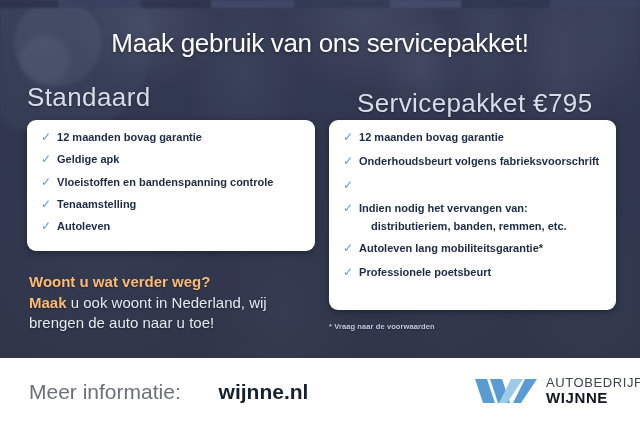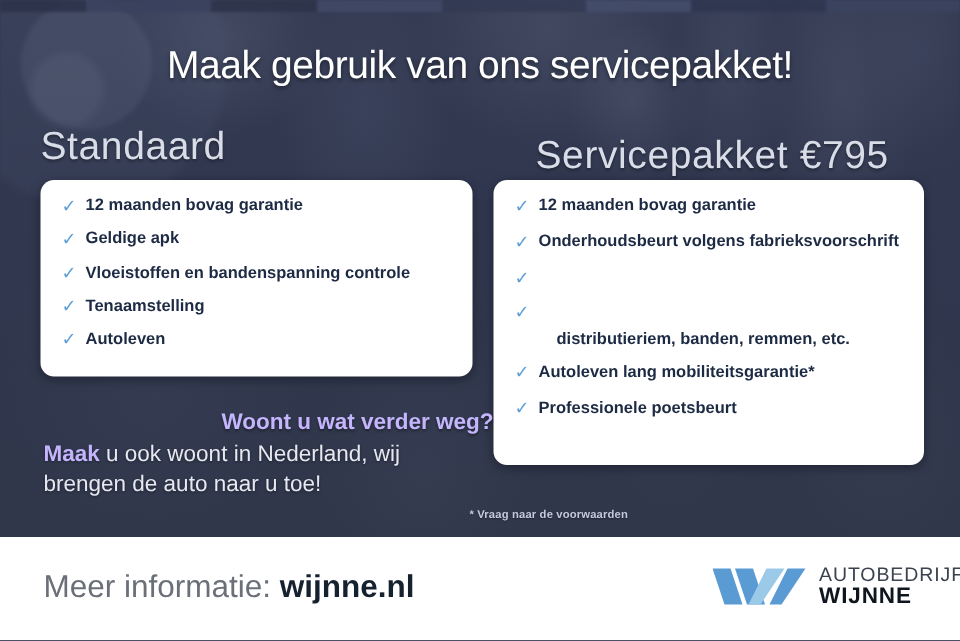--- a/index.html
+++ b/index.html
@@ -81,40 +81,39 @@
     color:#1d2a44;font-size:11px;font-weight:bold;
     margin:-5px 0 10px 28px;white-space:nowrap;
   }
 
   
   .promo{
     position:absolute;left:29px;top:272px;width:300px;
     color:#e6e9f1;font-size:15px;line-height:1.38;
     text-shadow:0 1px 2px rgba(0,0,0,.40);
   }
-  .promo .bold{font-weight:bold;color:#c4b5fd;text-align:right;}
+  .promo .bold{font-weight:bold;color:#fdba74;}
   .promo .light{font-weight:300;}
 
   
   .footnote{
-    position:absolute;left:313px;top:322px;
+    position:absolute;left:329px;top:322px;
     color:#c4cada;font-size:7.5px;font-weight:bold;letter-spacing:.1px;
     text-shadow:0 1px 1px rgba(0,0,0,.35);
-    margin-top:16px;
   }
 
   
   .footer{
     position:absolute;left:0;right:0;bottom:0;height:69px;background:#ffffff;
   }
   .footer-text{
     position:absolute;left:29px;top:22px;
     font-size:21px;color:#6a6f78;font-weight:300;white-space:nowrap;
   }
-  .footer-text .bold{color:#16212f;font-weight:bold;}
+  .footer-text .bold{color:#16212f;font-weight:bold;margin-left:32px;}
   .logo{
     position:absolute;left:475px;top:18px;display:flex;align-items:center;gap:9px;
   }
   .logo-mark{width:62px;height:28px;flex:0 0 auto;}
   .logo-words{display:flex;flex-direction:column;line-height:1;}
   .logo-top{
     font-size:13px;color:#3b434f;font-weight:300;letter-spacing:.6px;
   }
   .logo-bottom{
     font-size:15px;color:#10161f;font-weight:bold;letter-spacing:.6px;margin-top:1px;
@@ -167,20 +166,21 @@
       </li>
       <li>
         <span class="check">✓</span>
         <span>Onderhoudsbeurt volgens fabrieksvoorschrift</span>
       </li>
       <li>
         <span class="check">✓</span>
       </li>
       <li>
         <span class="check">✓</span>
+        <span>Indien nodig het vervangen van:</span>
       </li>
       <div class="sub-line">distributieriem, banden, remmen, etc.</div>
       <li>
         <span class="check">✓</span>
         <span>Autoleven lang mobiliteitsgarantie*</span>
       </li>
       <li>
         <span class="check">✓</span>
         <span>Professionele poetsbeurt</span>
       </li>

